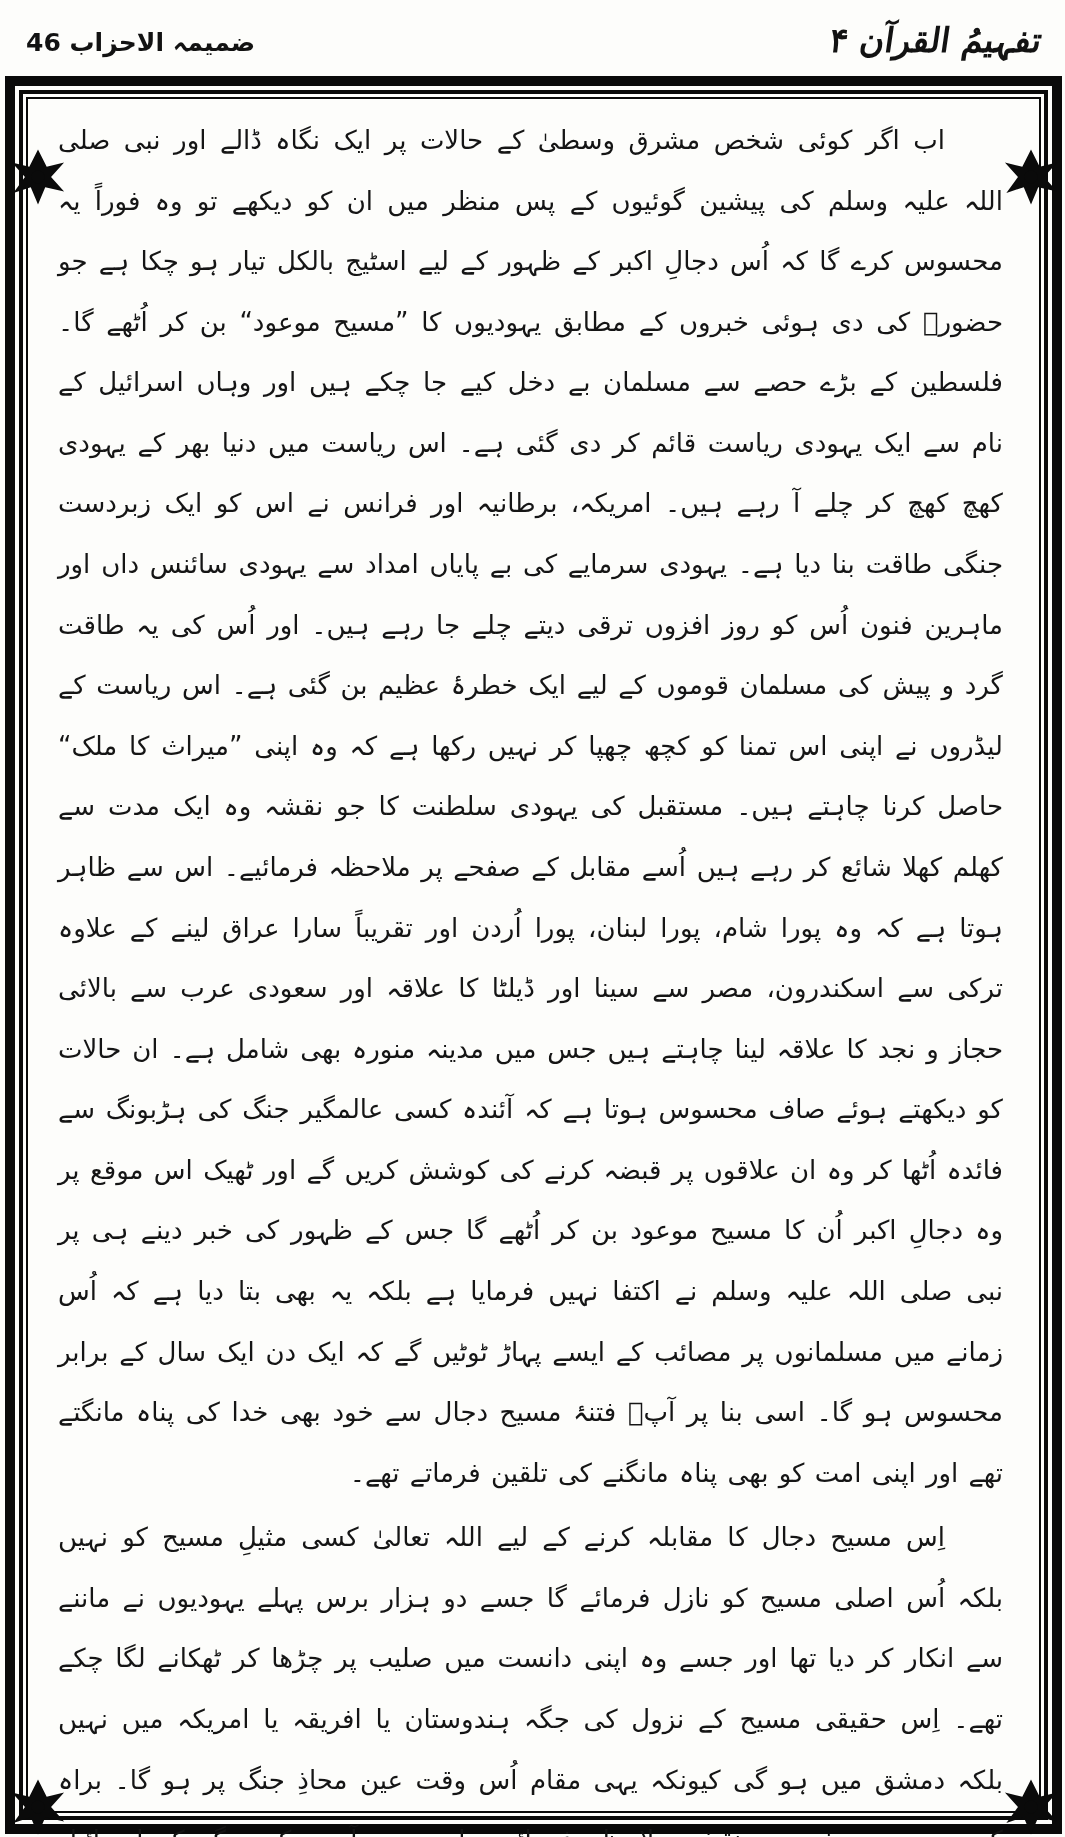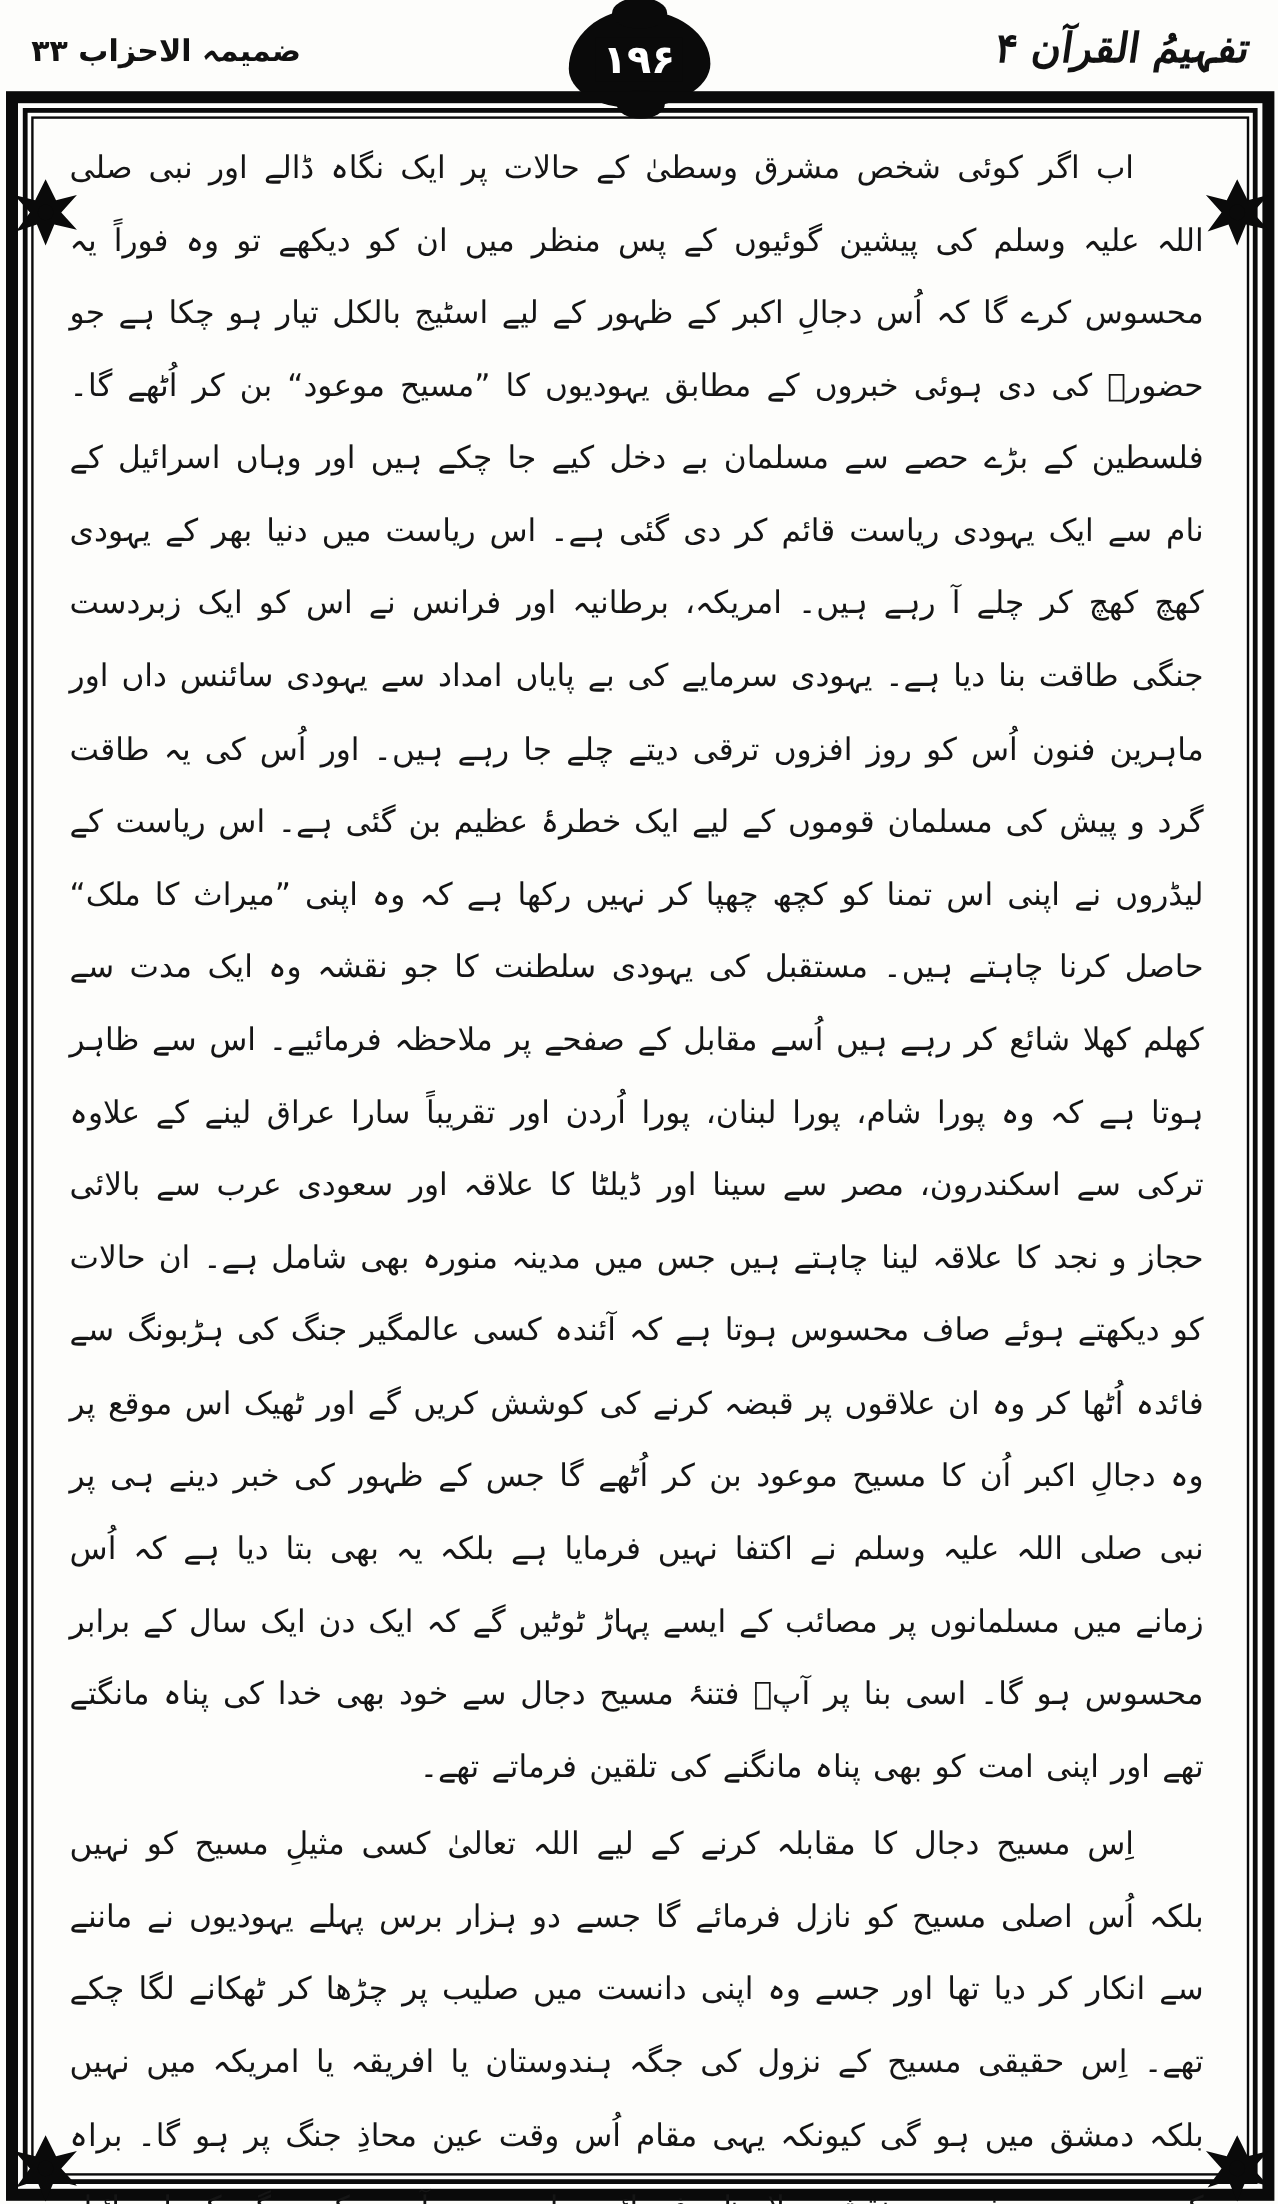--- a/index.html
+++ b/index.html
@@ -120,25 +120,22 @@
   }
 </style>
 </head>
 <body>
 
 <div class="page">
 
   <div class="running-header">
     <div class="header-right-title">تفہیمُ القرآن ۴</div>
 
-    <div class="cartouche">
-      <span class="page-num">۱۹۶</span>
-    </div>
 
-    <div class="header-left-title">ضمیمہ الاحزاب ۳۳</div>
+    <div class="header-left-title">ضمیمہ الاحزاب 46</div>
   </div>
 
   <div class="frame-outer">
     <div class="frame-mid">
       <div class="frame-inner"></div>
     </div>
 
     <div class="corner tl">
       <svg viewBox="0 0 40 40" xmlns="http://www.w3.org/2000/svg">
         <path fill="#0a0a0a" d="M20 1 L26 13 L38 10 L29 20 L38 30 L25 27 L20 39 L15 27 L3 31 L11 20 L2 10 L14 13 Z"></path>

